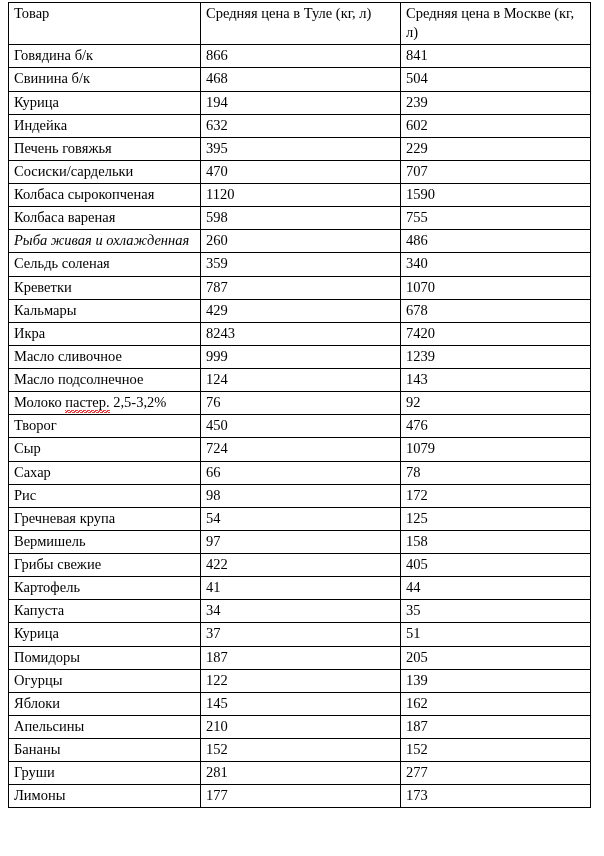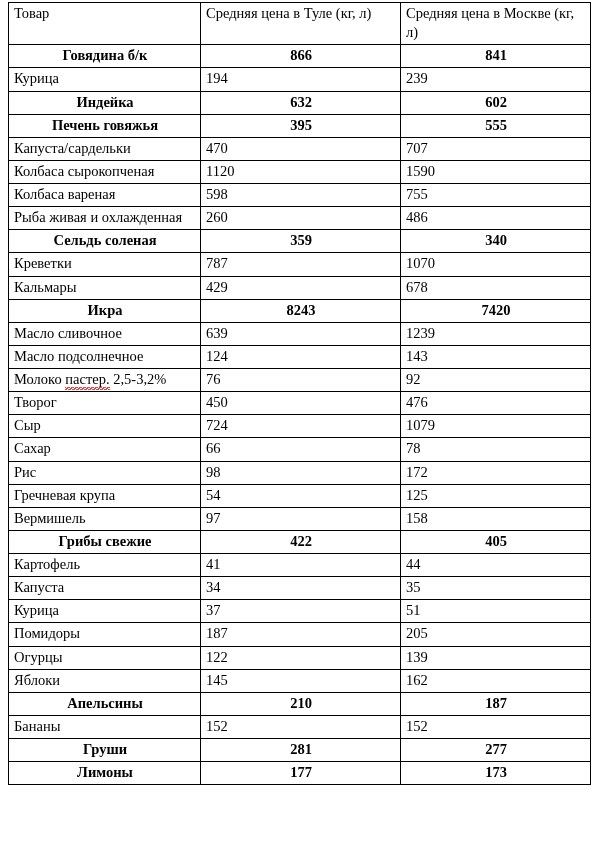--- a/index.html
+++ b/index.html
@@ -57,28 +57,28 @@
     -moz-text-align-last: left;
     height: 41px;
     vertical-align: top;
   }
   thead th .hdr {
     display: block;
   }
 
   
   tr.row-bold td {
-    font-weight: bold;
-    text-align: center;
+    font-weight: normal;
   }
 
   
   td.justify-cell {
     text-align: justify;
     text-align-last: left;
+    font-style: italic;
     -moz-text-align-last: left;
   }
 
   
   .spell {
     position: relative;
     display: inline-block;
   }
   .spell::after {
     content: "";
@@ -124,36 +124,41 @@
       </tr>
     </thead>
 
     <tbody id="table-body">
         <tr class="row-bold">
           <td>Говядина б/к</td>
           <td>866</td>
           <td>841</td>
         </tr>
         <tr>
+          <td>Свинина б/к</td>
+          <td>468</td>
+          <td>504</td>
+        </tr>
+        <tr>
           <td>Курица</td>
           <td>194</td>
           <td>239</td>
         </tr>
         <tr class="row-bold">
           <td>Индейка</td>
           <td>632</td>
           <td>602</td>
         </tr>
         <tr class="row-bold">
           <td>Печень говяжья</td>
           <td>395</td>
-          <td>555</td>
-        </tr>
-        <tr>
-          <td>Капуста/сардельки</td>
+          <td>229</td>
+        </tr>
+        <tr>
+          <td>Сосиски/сардельки</td>
           <td>470</td>
           <td>707</td>
         </tr>
         <tr>
           <td>Колбаса сырокопченая</td>
           <td>1120</td>
           <td>1590</td>
         </tr>
         <tr>
           <td>Колбаса вареная</td>
@@ -180,21 +185,21 @@
           <td>429</td>
           <td>678</td>
         </tr>
         <tr class="row-bold">
           <td>Икра</td>
           <td>8243</td>
           <td>7420</td>
         </tr>
         <tr>
           <td>Масло сливочное</td>
-          <td>639</td>
+          <td>999</td>
           <td>1239</td>
         </tr>
         <tr>
           <td>Масло подсолнечное</td>
           <td>124</td>
           <td>143</td>
         </tr>
         <tr>
           <td>Молоко <span class="spell">пастер.</span> 2,5-3,2%</td>
           <td>76</td>

